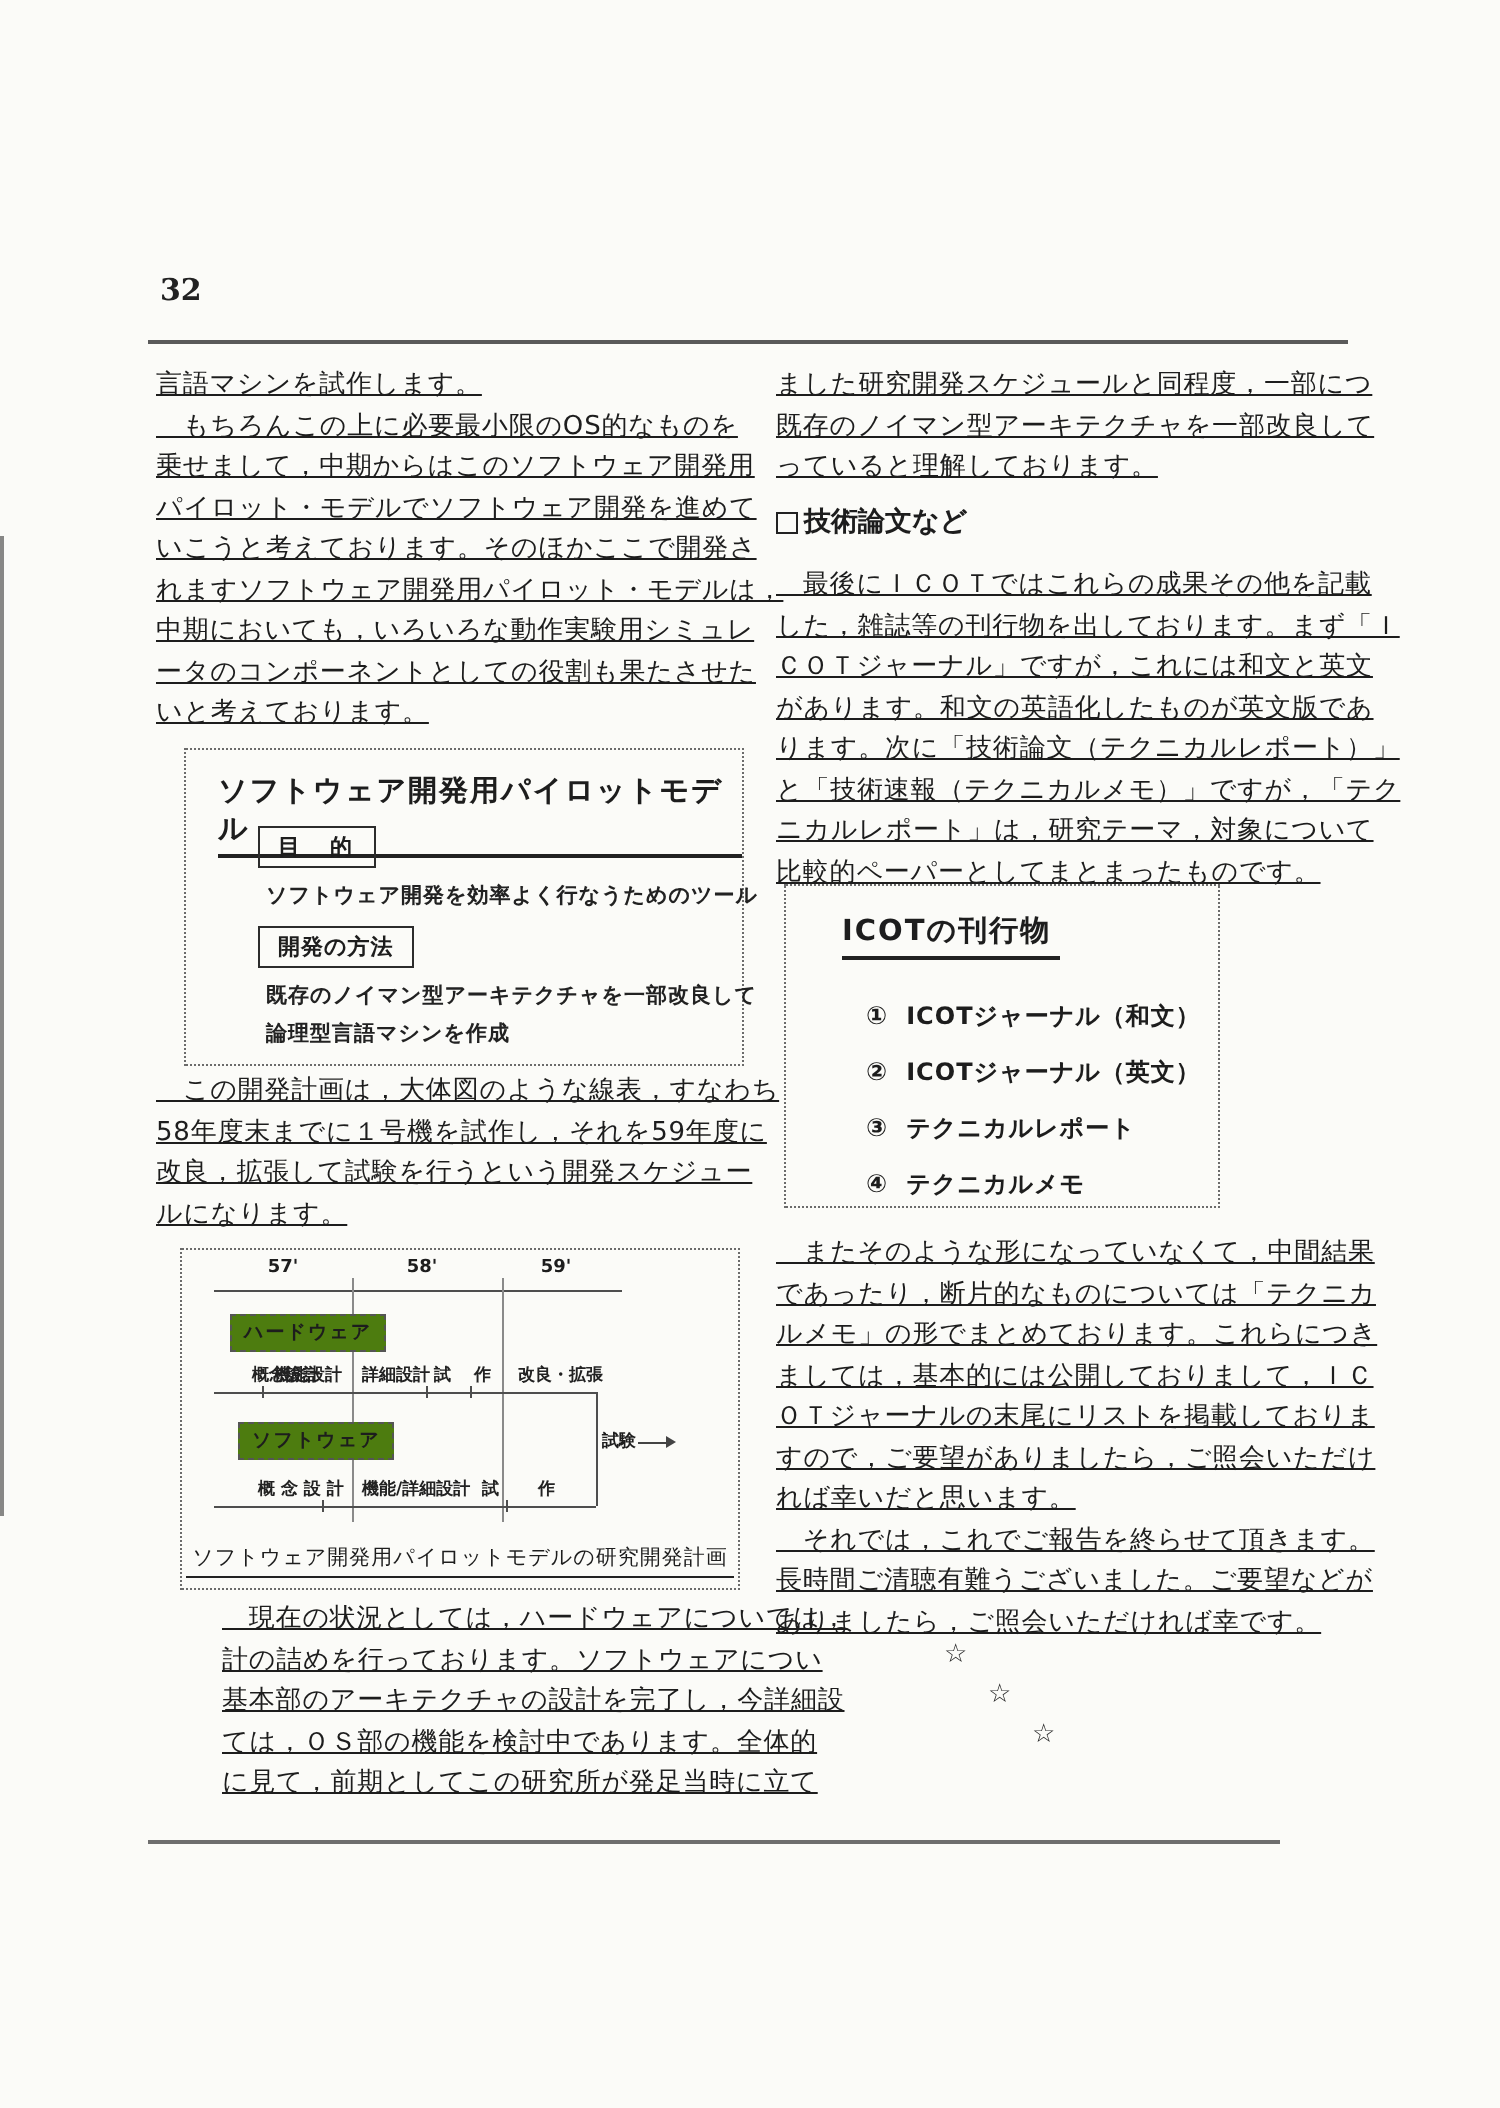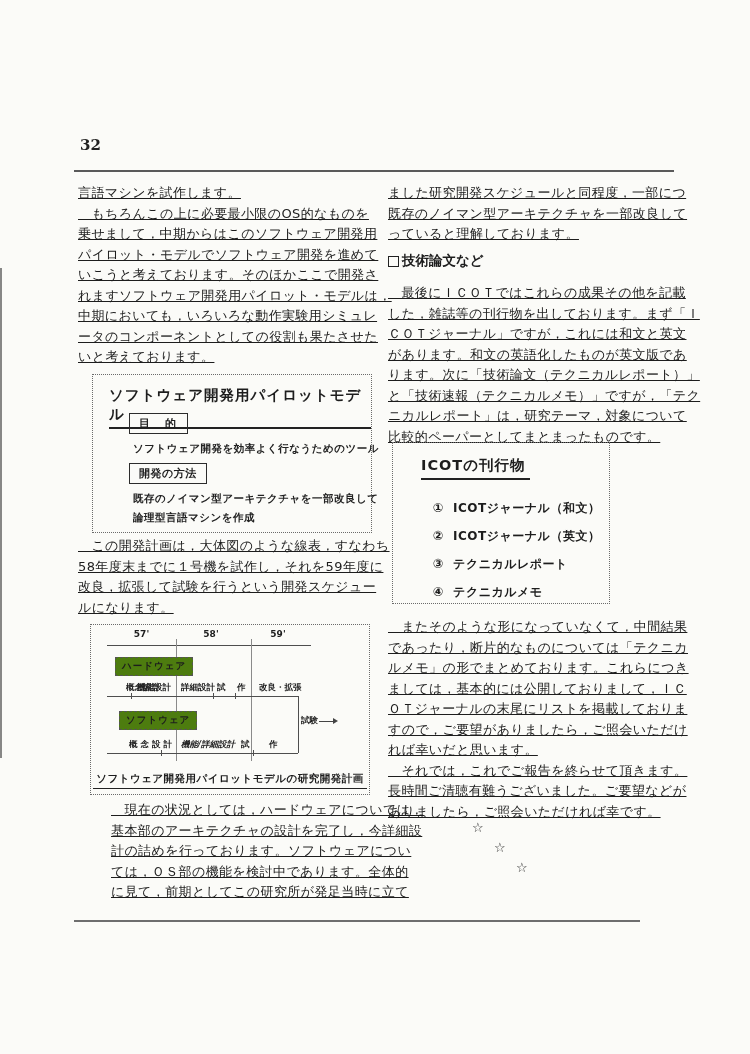--- a/index.html
+++ b/index.html
@@ -31,21 +31,21 @@
   .yr { position:absolute; top:4px; font-size:9px; font-weight:bold; text-align:center; }
   .hline { position:absolute; height:1.2px; background:#4e4e4e; }
   .vline { position:absolute; width:1.2px; background:#8a8a8a; }
   .tick  { position:absolute; width:1.2px; height:6px; background:#4e4e4e; }
   .row-chip { position:absolute; border:1.2px dashed #555; padding:2px 6px; font-size:9.5px; font-weight:bold; letter-spacing:1px; background:#4d7c0f; }
   .phase { position:absolute; font-size:8.5px; font-weight:bold; white-space:nowrap; color:#222; }
   .milestone { position:absolute; font-size:8.5px; font-weight:bold; white-space:nowrap; }
   .arrow-line { position:absolute; height:1.2px; background:#444; }
   .arrow-head { position:absolute; width:0; height:0; border-left:5px solid #444; border-top:3px solid transparent; border-bottom:3px solid transparent; }
   .diagram-caption { position:absolute; width:100%; text-align:center; }
-  .diagram-caption span { display:inline-block; font-size:10.5px; font-weight:bold; letter-spacing:.5px; border-bottom:1.5px solid #222; padding:0 3px 2px;text-align:center; }
+  .diagram-caption span { display:inline-block; font-size:10.5px; font-weight:normal; letter-spacing:.5px; border-bottom:1.5px solid #222; padding:0 3px 2px;text-align:center; }
 
   
   .pub-items { margin:20px 0 0 40px; }
   .pub-item { display:flex; align-items:baseline; gap:9px; margin-bottom:11px; font-size:12px; font-weight:600; letter-spacing:.5px; }
   .pub-num { font-size:12.5px; }
 
   .star { position:absolute; font-size:13px; color:#2a2a2a; }
   .scan-edge { position:absolute; left:0; top:268px; width:2px; height:490px; background:#3a3a3a; opacity:.6; }
 </style>
 </head>
@@ -115,37 +115,37 @@
     <div class="tick" style="left:122px; top:68px;"></div>
     <div class="tick" style="left:144px; top:68px;"></div>
 
     <div class="vline" style="left:207px; top:71px; height:57px; background:#4e4e4e;"></div>
     <div class="milestone" style="left:210px; top:90px;">試験</div>
     <div class="arrow-line" style="left:228px; top:96px; width:14px;"></div>
     <div class="arrow-head" style="left:242px; top:93px;"></div>
 
     <div class="row-chip" style="left:28px; top:86px;">ソフトウェア</div>
     <div class="phase" style="left:10px;  top:114px;margin-left:28px;">概 念 設 計</div>
-    <div class="phase" style="left:90px;  top:114px;font-style:italic;">機能/詳細設計</div>
+    <div class="phase" style="left:90px;  top:114px;">機能/詳細設計</div>
     <div class="phase" style="left:150px; top:114px;">試</div>
     <div class="phase" style="left:178px; top:114px;">作</div>
     <div class="hline" style="left:16px; top:128px; width:191px;"></div>
     <div class="tick" style="left:70px;  top:125px;"></div>
     <div class="tick" style="left:162px; top:125px;"></div>
 
     <div class="diagram-caption" style="top:142px;">
       <span>ソフトウェア開発用パイロットモデルの研究開発計画</span>
     </div>
   </div>
 
   <div class="para" style="left:78px; top:800px; width:300px;margin-left:33px;">
 
   <div class="tline">　現在の状況としては，ハードウェアについては，</div>
+      <div class="tline">計の詰めを行っております。ソフトウェアについ</div>
       <div class="tline">基本部のアーキテクチャの設計を完了し，今詳細設</div>
-      <div class="tline">計の詰めを行っております。ソフトウェアについ</div>
       <div class="tline">ては，ＯＳ部の機能を検討中であります。全体的</div>
       <div class="tline">に見て，前期としてこの研究所が発足当時に立て</div>
     </div>
 
   <div class="para" style="left:388px; top:183px; width:292px;">
 
   <div class="tline">ました研究開発スケジュールと同程度，一部につ</div>
       <div class="tline">既存のノイマン型アーキテクチャを一部改良して</div>
       <div class="tline">っていると理解しております。</div>
     </div>

